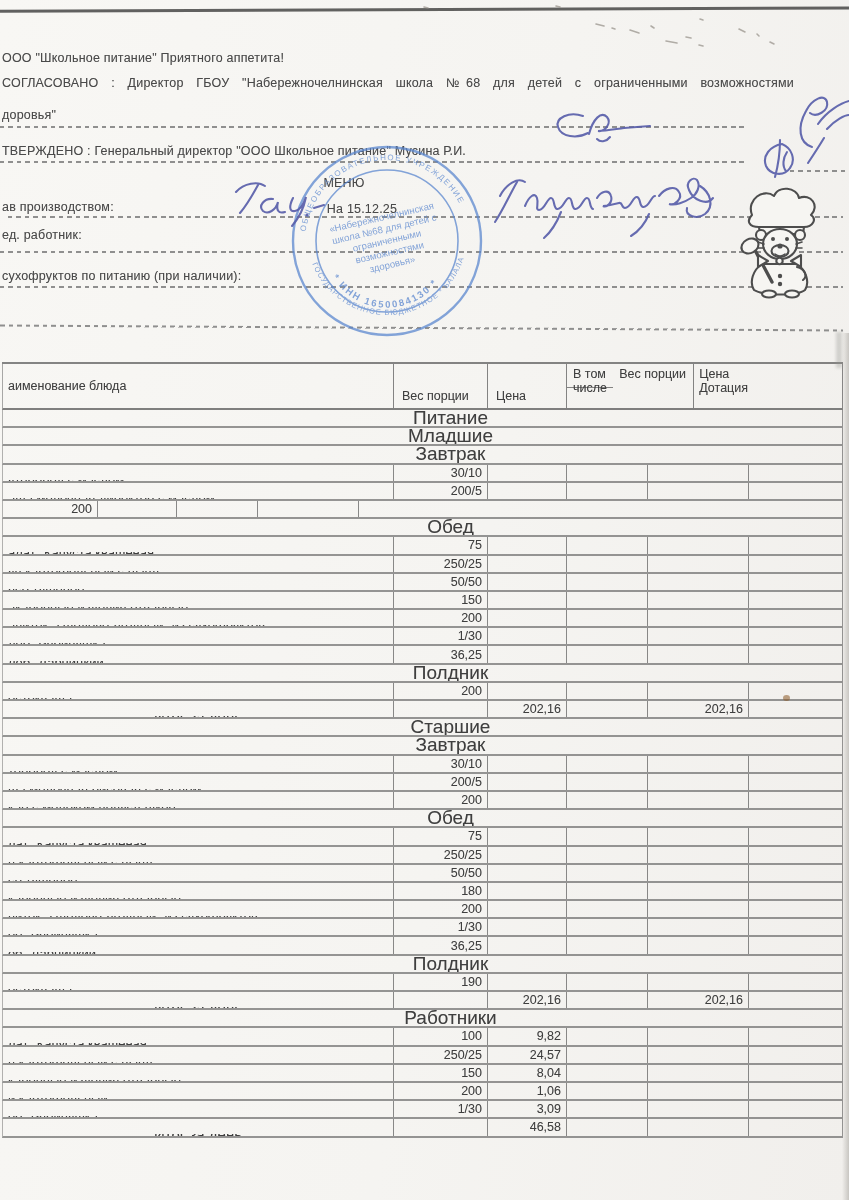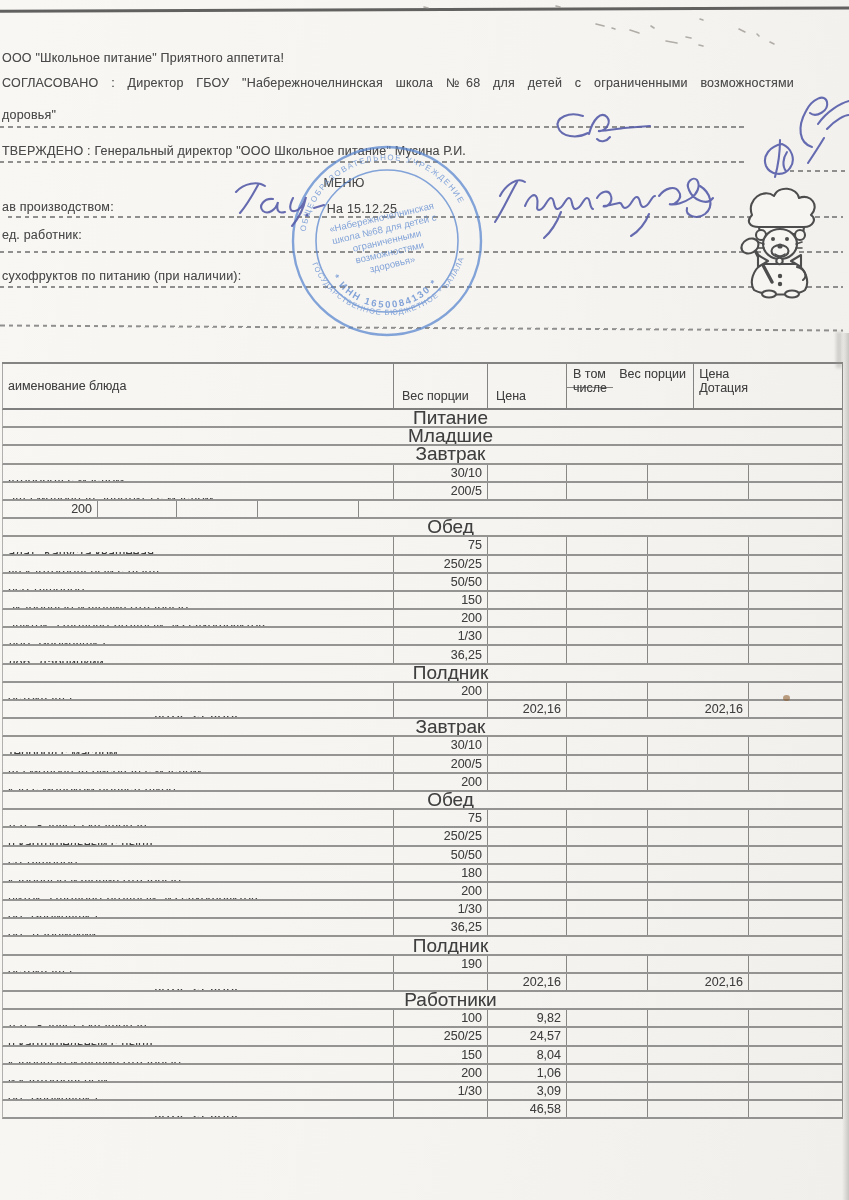--- a/index.html
+++ b/index.html
@@ -224,21 +224,21 @@
         </div>
         <div class="trow">
           <div class="cell c-name">утерброд с маслом</div>
           <div class="cell c-portion num">30/10</div>
           <div class="cell c-price num"></div>
           <div class="cell c-p2 num"></div>
           <div class="cell c-sub num"></div>
           <div class="cell c-par num"></div>
         </div>
         <div class="trow">
-          <div class="cell c-name">аша молочная аппетита с маслом</div>
+          <div class="cell c-name">аша молочная директор с маслом</div>
           <div class="cell c-portion num">200/5</div>
           <div class="cell c-price num"></div>
           <div class="cell c-p2 num"></div>
           <div class="cell c-sub num"></div>
           <div class="cell c-par num"></div>
         </div>
         <div class="trow">
           <div class="cell c-portion num">200</div>
           <div class="cell c-price num"></div>
           <div class="cell c-p2 num"></div>
@@ -315,20 +315,23 @@
           <div class="cell c-sub num"></div>
           <div class="cell c-par num"></div>
         </div>
         <div class="trow">
           <div class="cell c-name center">Итог за день</div>
           <div class="cell c-portion num"></div>
           <div class="cell c-price num">202,16</div>
           <div class="cell c-p2 num"></div>
           <div class="cell c-sub num">202,16</div>
           <div class="cell c-par num"></div>
+        </div>
+        <div class="trow section">
+          <div class="cell full">Старшие</div>
         </div>
         <div class="trow section">
           <div class="cell full">Завтрак</div>
         </div>
         <div class="trow">
           <div class="cell c-name">терброд с маслом</div>
           <div class="cell c-portion num">30/10</div>
           <div class="cell c-price num"></div>
           <div class="cell c-p2 num"></div>
           <div class="cell c-sub num"></div>

